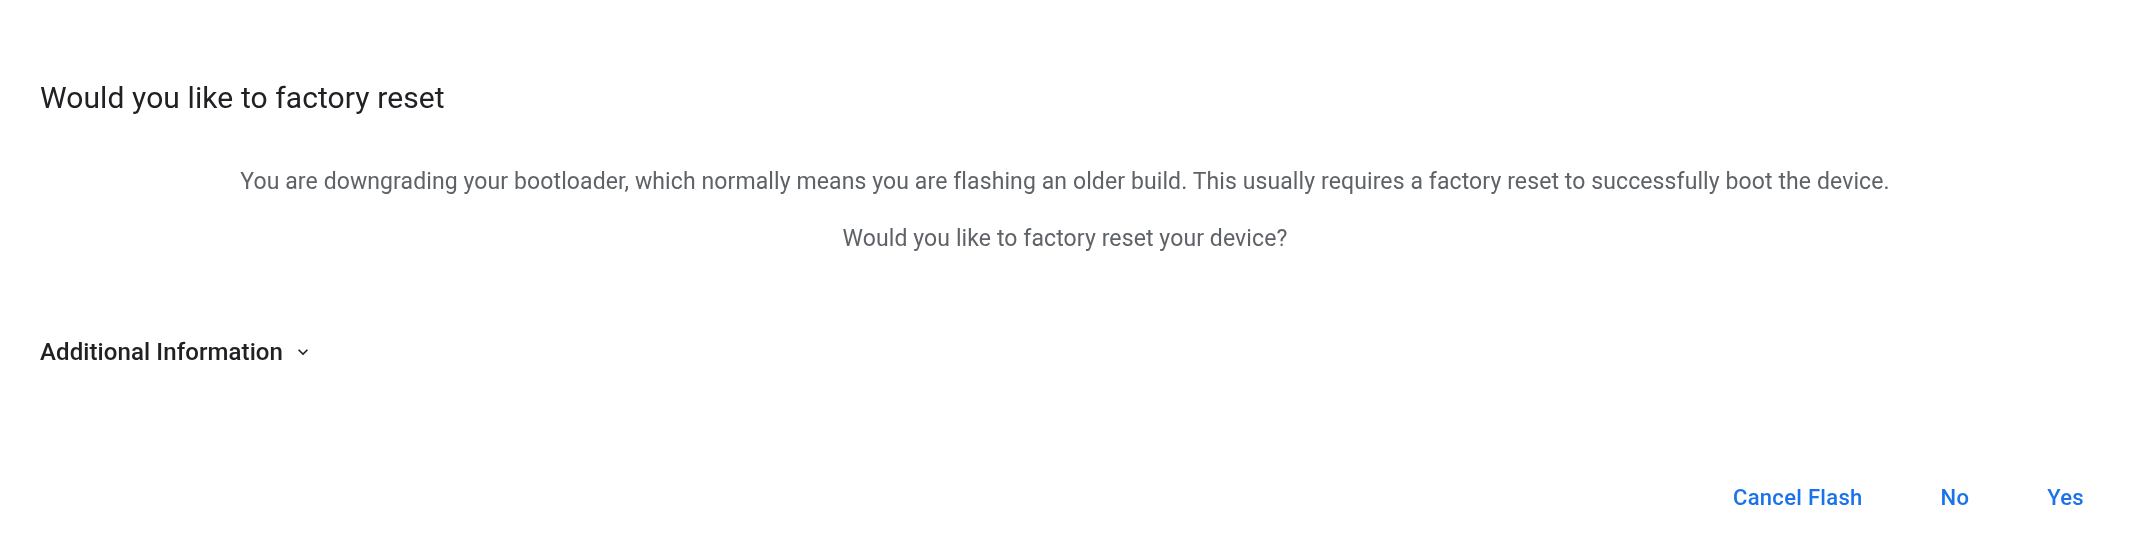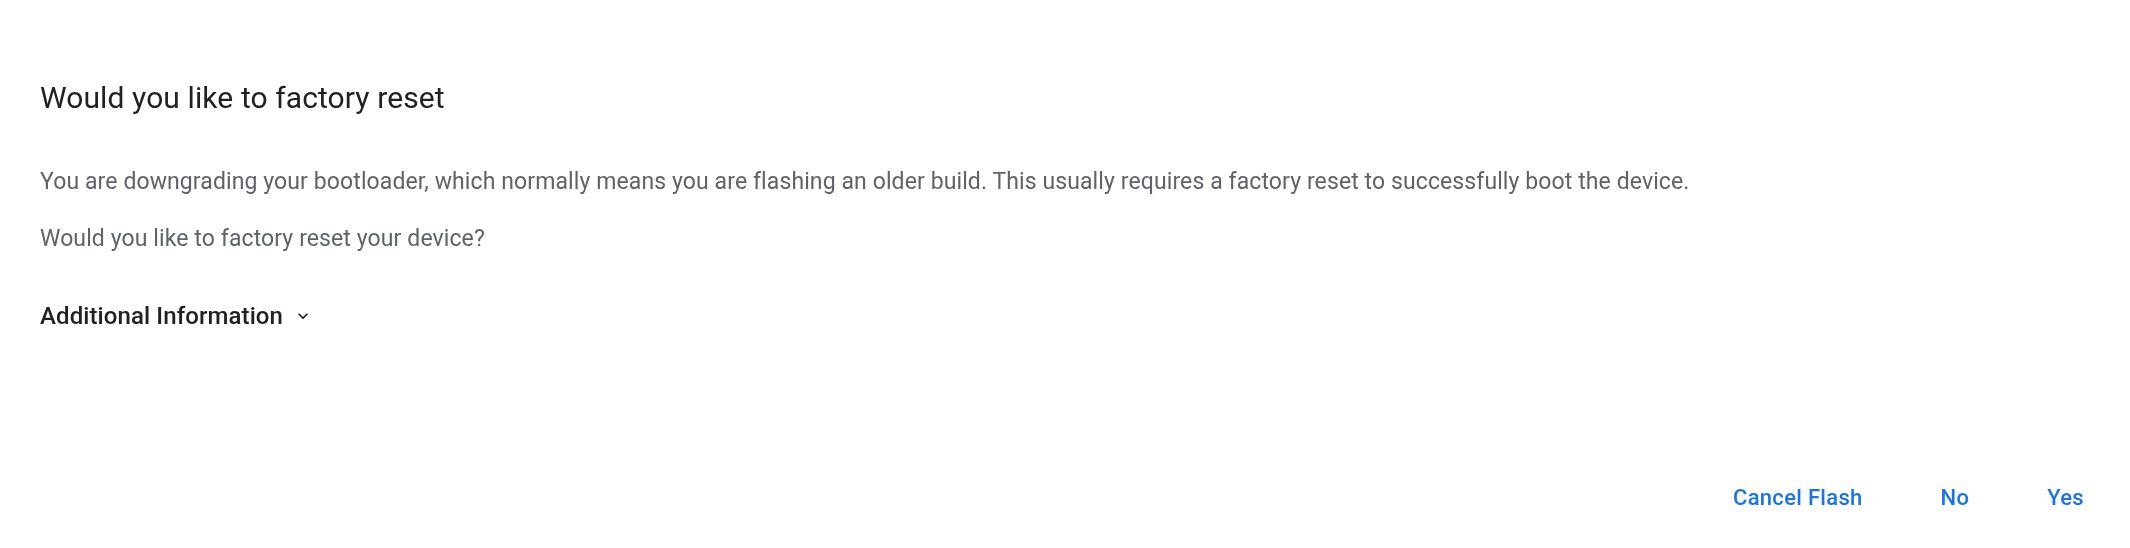--- a/index.html
+++ b/index.html
@@ -22,25 +22,26 @@
       margin-bottom: 50px;
       letter-spacing: 0.1px;
     }
     .dialog-body {
       font-size: 23px;
       font-weight: 400;
       color: #5f6368;
       line-height: 1.5;
       margin-bottom: 22px;
       letter-spacing: 0.1px;
+      text-align: center;
     }
     .expandable {
       display: inline-flex;
       gap: 10px;
-      margin-top: 24px;
+      margin-top: 60px;
       cursor: pointer;
       user-select: none;
     }
     .expandable-label {
       font-size: 24px;
       font-weight: 500;
       color: #202124;
       letter-spacing: 0.1px;
     }
     .chevron {

